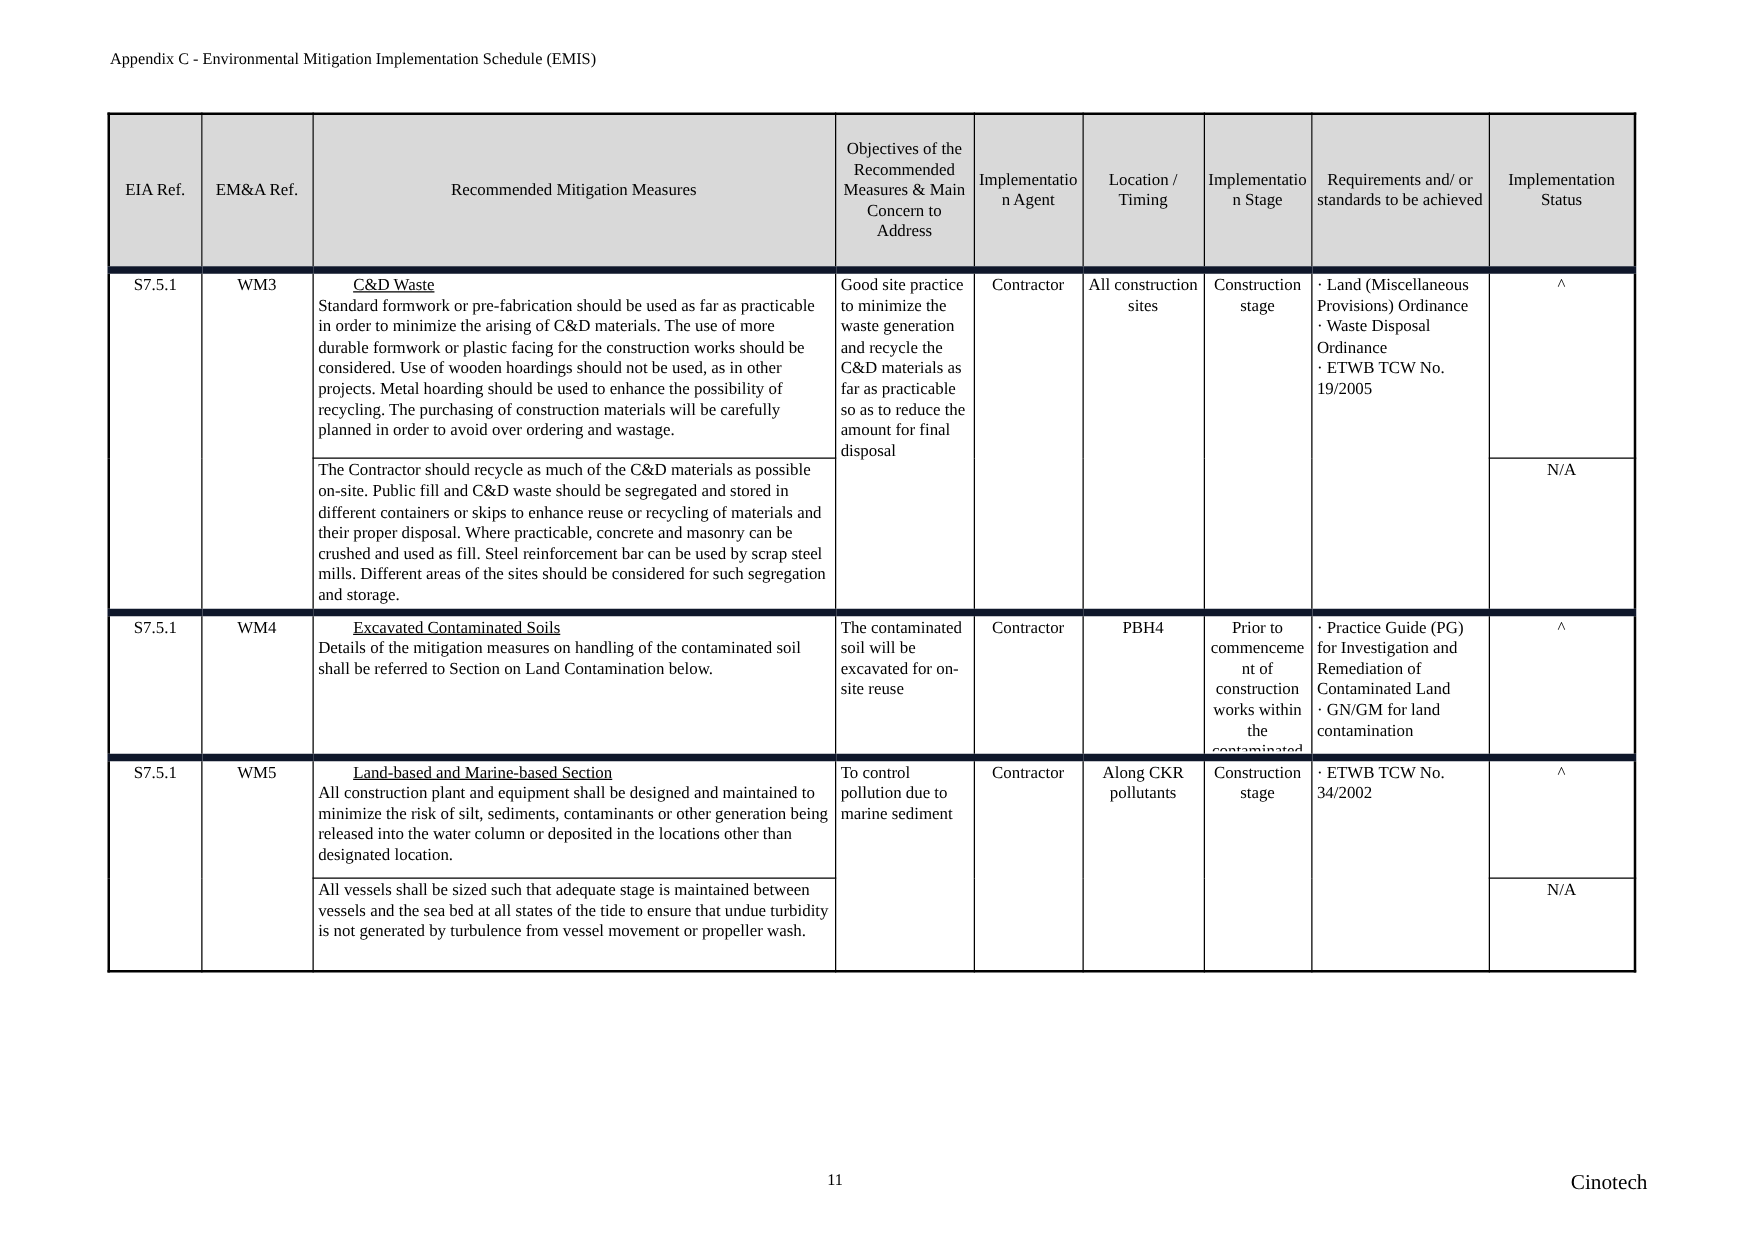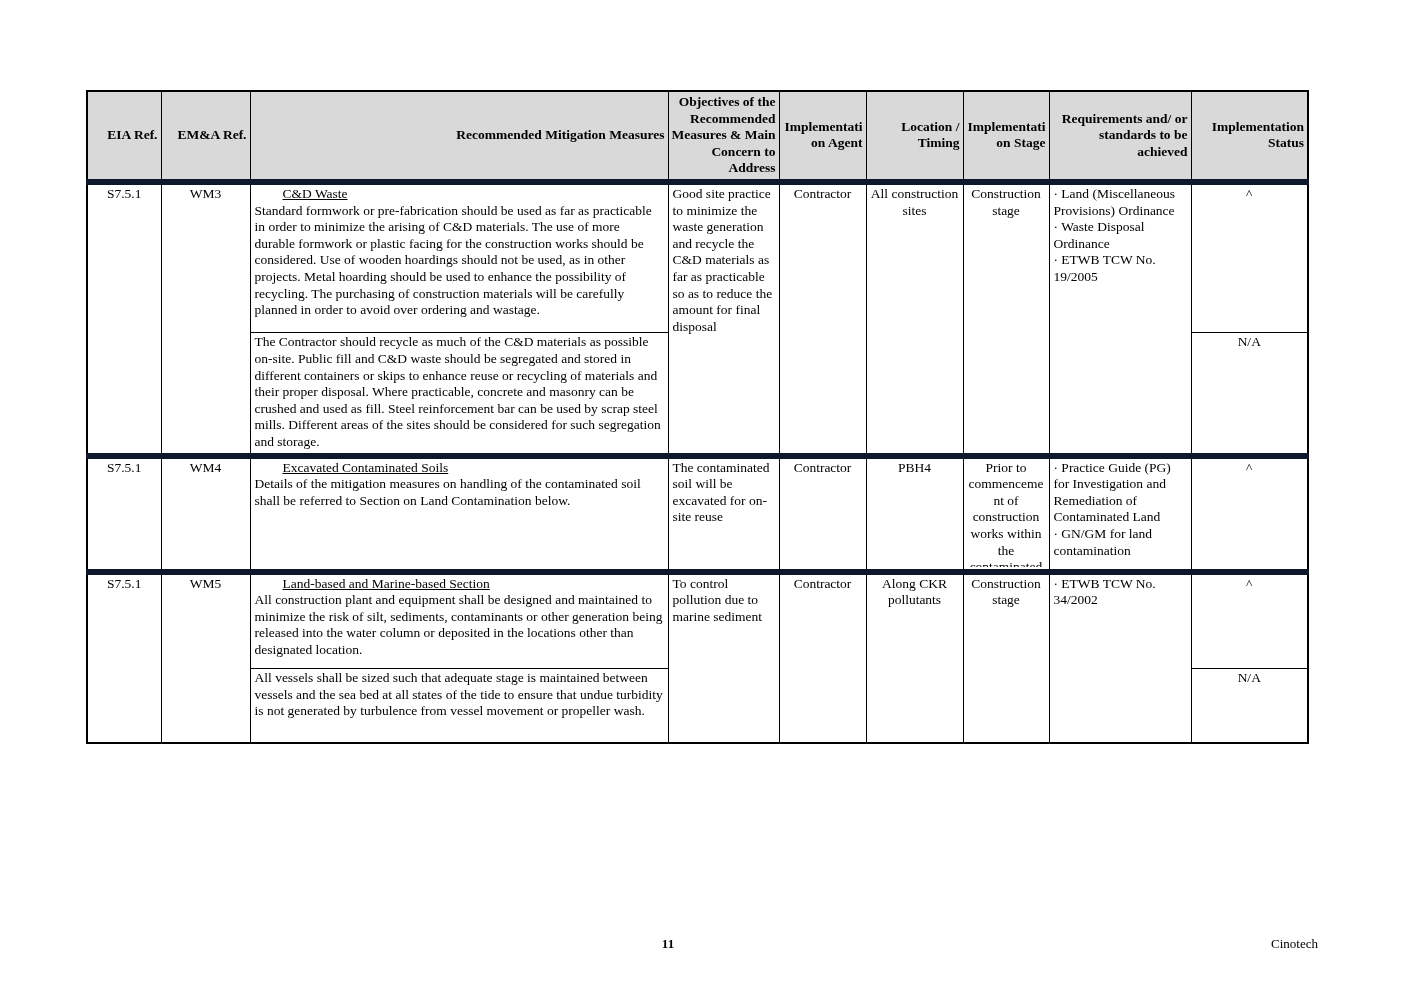--- a/index.html
+++ b/index.html
@@ -28,54 +28,55 @@
   table.emis td, table.emis th {
     border: 1px solid #000;
     padding: 1px 4px 2px 4px;
     vertical-align: top;
     overflow: hidden;
   }
   table.emis tr.main-top td { border-top: 6px solid #0f172a; }
   table.emis { border: 2px solid #000; }
   table.emis th {
     background: #d9d9d9;
-    font-weight: bold;
-    text-align: right;
+    font-weight: normal;
+    text-align: center;
     vertical-align: middle;
     overflow-wrap: break-word;
-    padding: 2px 3px;
+    padding: 19px 3px;
   }
   tr.header-row { height: 80px; }
   tr.r1a { height: 151px; }
   tr.r1b { height: 119px; }
   tr.r2  { height: 113px; }
   tr.r3a { height: 97px; }
   tr.r3b { height: 74px; }
 
   td.c-center { text-align: center; }
   td.c-left   { text-align: left; }
   .measure-title { text-decoration: underline; margin-left: 28px; }
   .req { white-space: pre-line; }
   .stage-cell { overflow-wrap: break-word; margin-top: 28px; }
   .clip { max-height: 107px; overflow: hidden; }
 
   .footer-page {
     position: absolute; left: 628px; top: 936px; width: 80px;
-    text-align: center; font-size: 13px; font-weight: bold;
+    text-align: center; font-size: 13px;
   }
   .footer-company {
     position: absolute; right: 85px; top: 936px;
-    font-size: 13px; text-align: right;
+    font-size: 17px; text-align: right;
   }
 </style>
 </head>
 <body>
 
 <div class="page">
 
+  <div class="doc-header">Appendix C - Environmental Mitigation Implementation Schedule (EMIS)</div>
 
   <table class="emis">
     <colgroup>
       <col style="width:74px">
         <col style="width:89px">
         <col style="width:418px">
       <col style="width:111px">
         <col style="width:87px">
         <col style="width:97px">
       <col style="width:86px">

